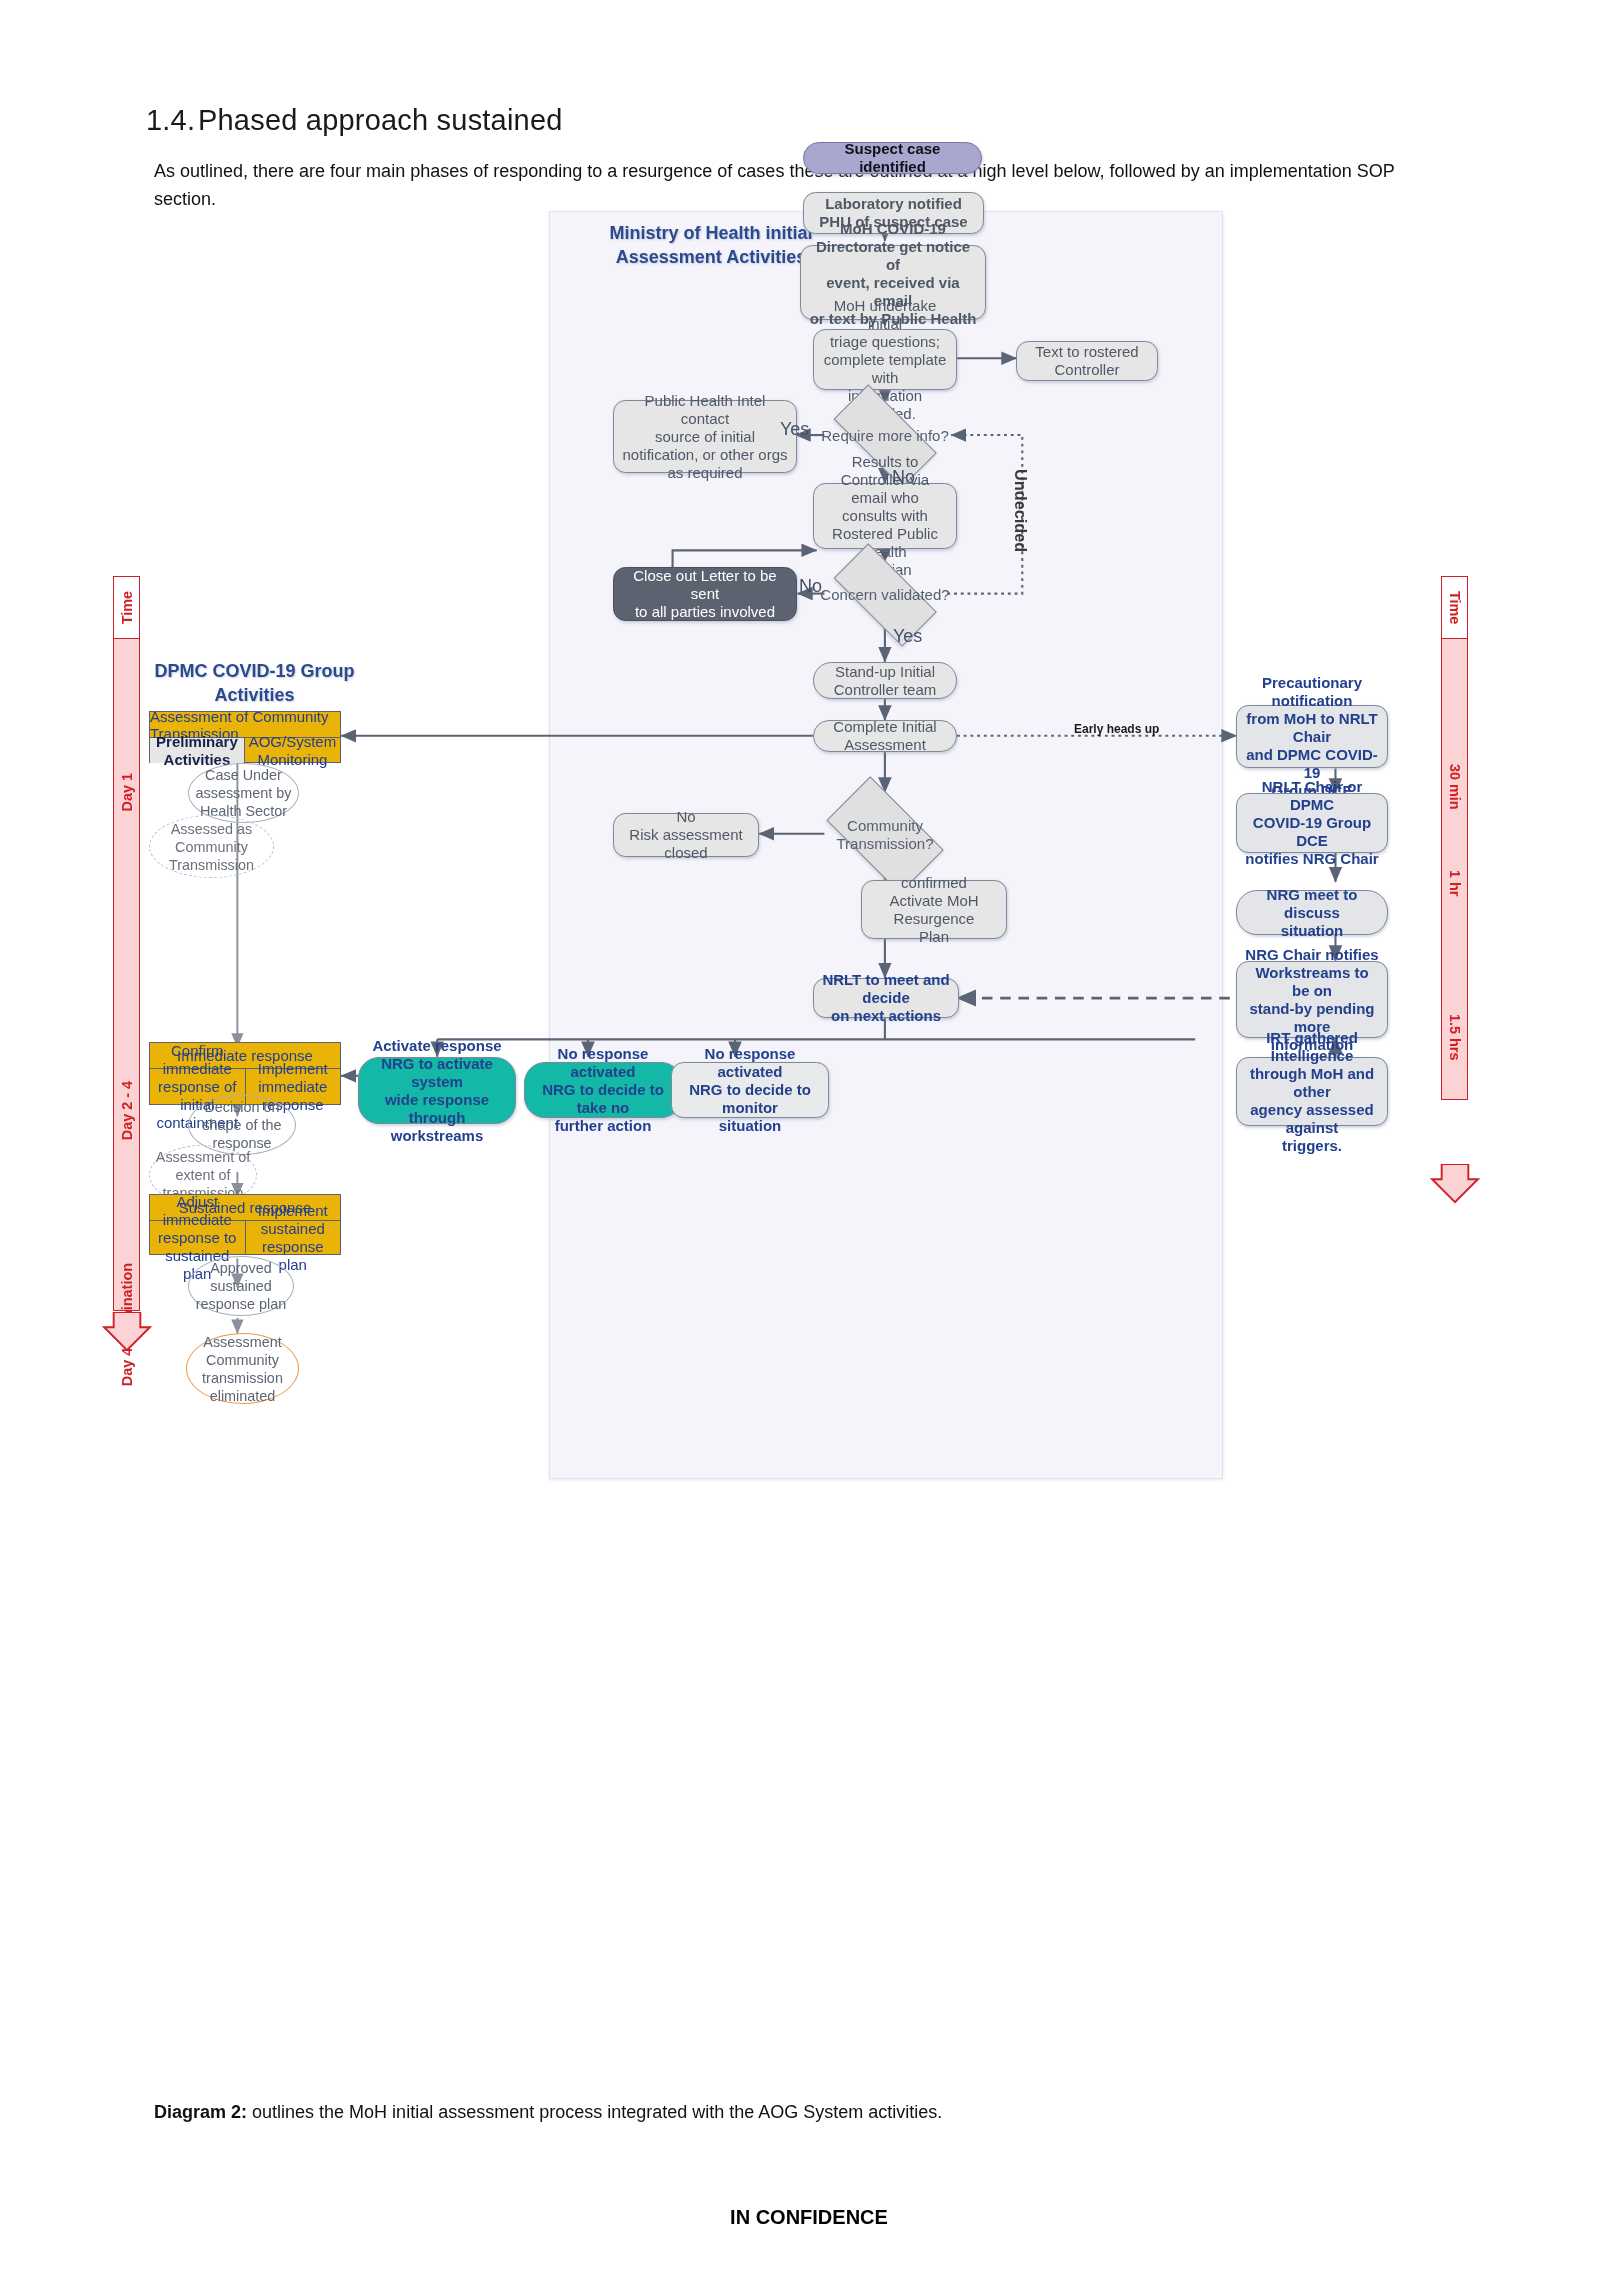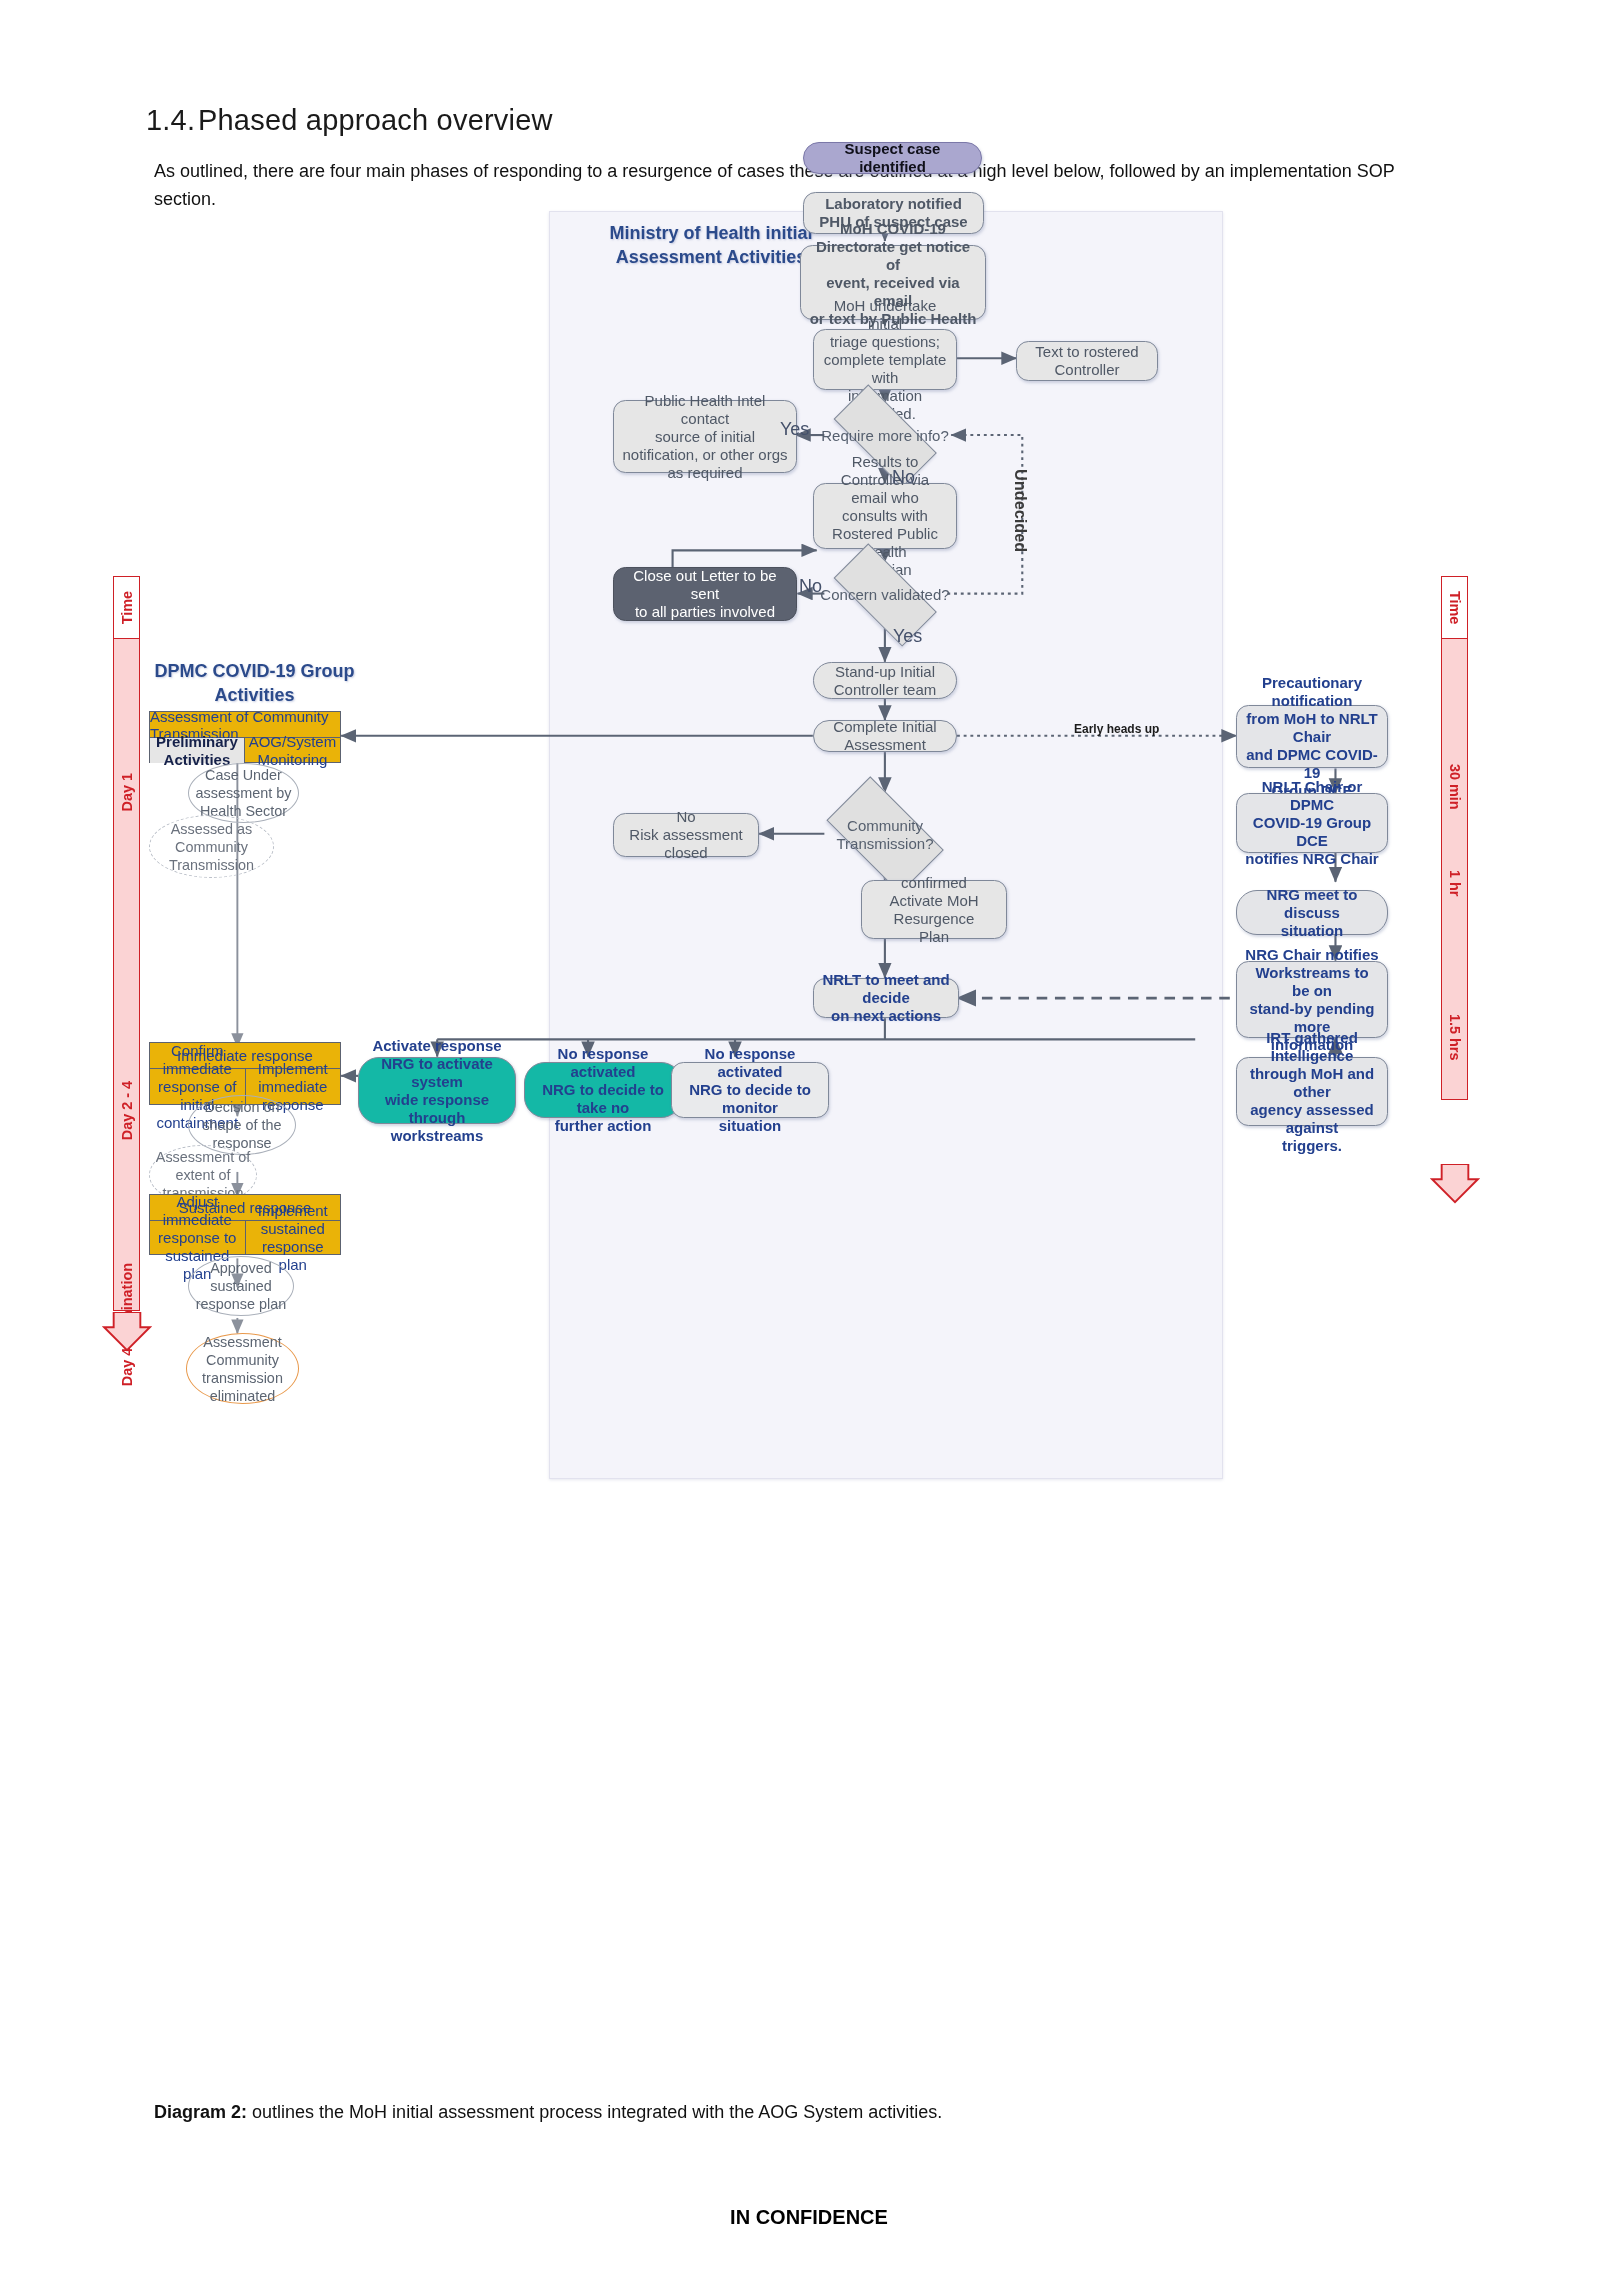--- a/index.html
+++ b/index.html
@@ -81,21 +81,21 @@
   .elabel.big{font-size:18px;}
   .elabel.tiny{font-size:12px;font-weight:700;color:#1b1b1b;}
   .elabel.vert{writing-mode:vertical-rl;text-orientation:mixed;font-size:16.3px;color:#3b3b3b;font-weight:600;}
 </style>
 </head>
 <body>
 
 <div class="page">
 
   <div id="heading">
-    <span class="num">1.4.</span><span>Phased approach overview</span>
+    <span class="num">1.4.</span><span>Phased approach sustained</span>
   </div>
 
   <div id="intro">As outlined, there are four main phases of responding to a resurgence of cases these are outlined at a high level below, followed by an implementation SOP section.</div>
 
   <div id="diagram">
 
     <div class="lane-moh"></div>
 
     <svg id="svg-layer" viewBox="0 0 1684 1960">
       <defs>

